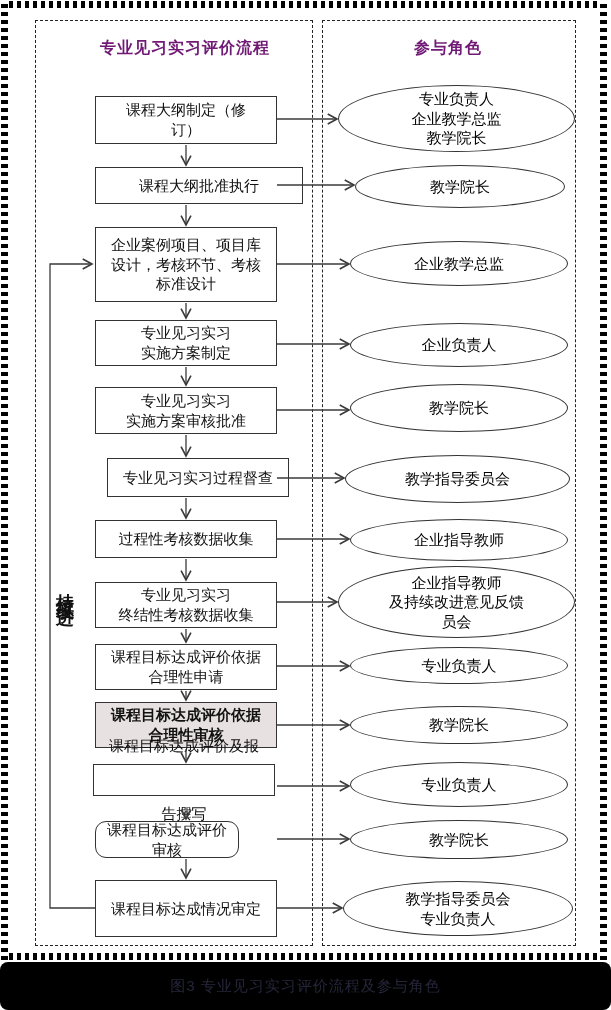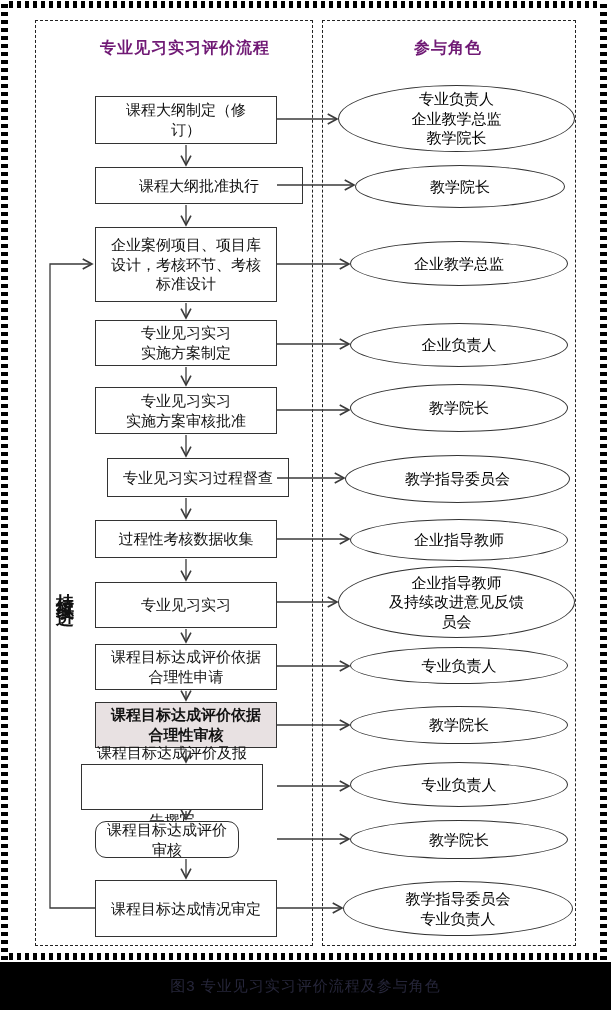--- a/index.html
+++ b/index.html
@@ -33,21 +33,21 @@
     font-size:15px;line-height:1.3;text-align:center;box-sizing:border-box;
   }
   
   .side-label{
     position:absolute;writing-mode:vertical-rl;text-orientation:upright;
     font-weight:bold;font-size:18px;color:#111;letter-spacing:5px;
   }
   
   .caption-band{
     position:absolute;left:0;width:611px;display:flex;align-items:center;justify-content:center;
-    font-size:15px;letter-spacing:1px;
+    font-size:15px;letter-spacing:1px;border-radius:8px;
   }
   svg{position:absolute;left:0;top:0;pointer-events:none;}
 </style>
 </head>
 <body>
 
 <div class="ant ant-h" style="left:1px;top:1px;width:606px;"></div>
 <div class="ant ant-h" style="left:1px;top:953px;width:606px;"></div>
 <div class="ant ant-v" style="left:1px;top:1px;height:959px;"></div>
 <div class="ant ant-v" style="left:600px;top:1px;height:959px;"></div>
@@ -105,41 +105,42 @@
       <div>教学指导委员会</div>
     </div>
     <div class="pbox" style="left: 95px; top: 520px; width: 182px; height: 38px;">
       <div>过程性考核数据收集</div>
     </div>
     <div class="rell" style="left: 350px; top: 519px; width: 218px; height: 42px;">
       <div>企业指导教师</div>
     </div>
     <div class="pbox" style="left: 95px; top: 582px; width: 182px; height: 46px;">
       <div>专业见习实习</div>
+      <div>终结性考核数据收集</div>
     </div>
     <div class="rell" style="left: 338px; top: 566px; width: 237px; height: 72px;">
       <div>企业指导教师</div>
       <div>及持续改进意见反馈</div>
       <div>员会</div>
     </div>
     <div class="pbox" style="left: 95px; top: 644px; width: 182px; height: 46px;">
       <div>课程目标达成评价依据</div>
       <div>合理性申请</div>
     </div>
     <div class="rell" style="left: 350px; top: 647px; width: 218px; height: 37px;">
       <div>专业负责人</div>
     </div>
     <div class="pbox hl" style="left: 95px; top: 702px; width: 182px; height: 46px; background: rgb(232, 225, 226);">
       <div>课程目标达成评价依据</div>
       <div>合理性审核</div>
     </div>
     <div class="rell" style="left: 350px; top: 706px; width: 218px; height: 38px;">
       <div>教学院长</div>
     </div>
-    <div class="pbox" style="left: 81px; top: 764px; width: 182px; height: 46px; gap: 48px;">
+    <div class="pbox" style="left: 93px; top: 764px; width: 182px; height: 32px; gap: 48px;">
       <div>课程目标达成评价及报</div>
       <div>告撰写</div>
     </div>
     <div class="rell" style="left: 350px; top: 762px; width: 218px; height: 45px;">
       <div>专业负责人</div>
     </div>
     <div class="pbox" style="left: 95px; top: 821px; width: 144px; height: 37px; border-radius: 11px;">
       <div>课程目标达成评价审核</div>
     </div>
     <div class="rell" style="left: 350px; top: 820px; width: 218px; height: 39px;">

